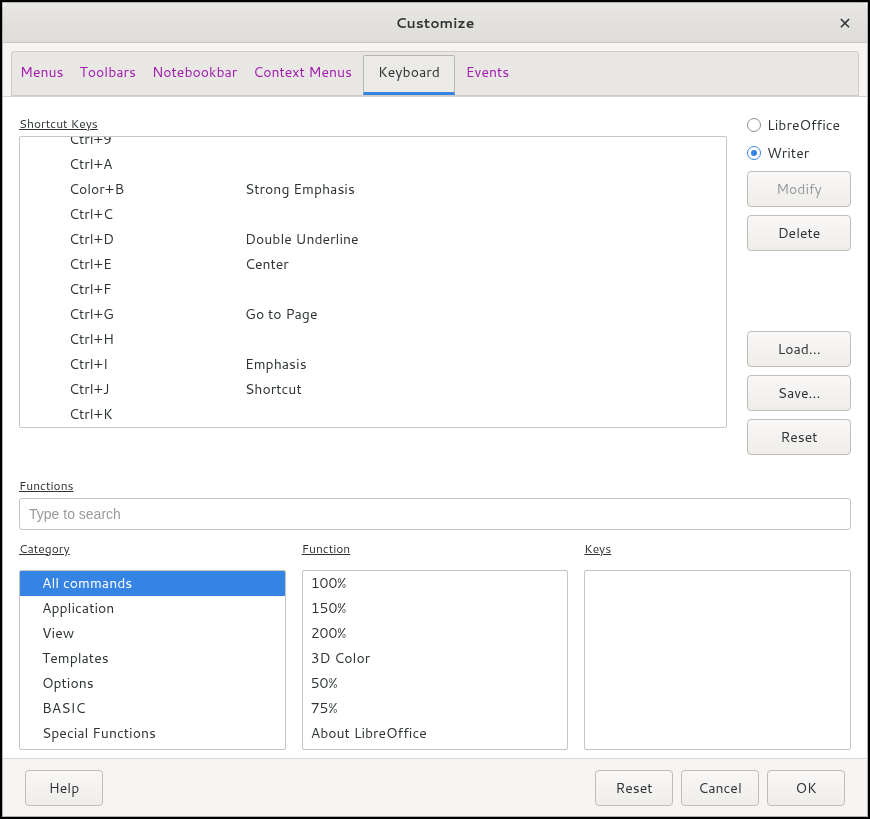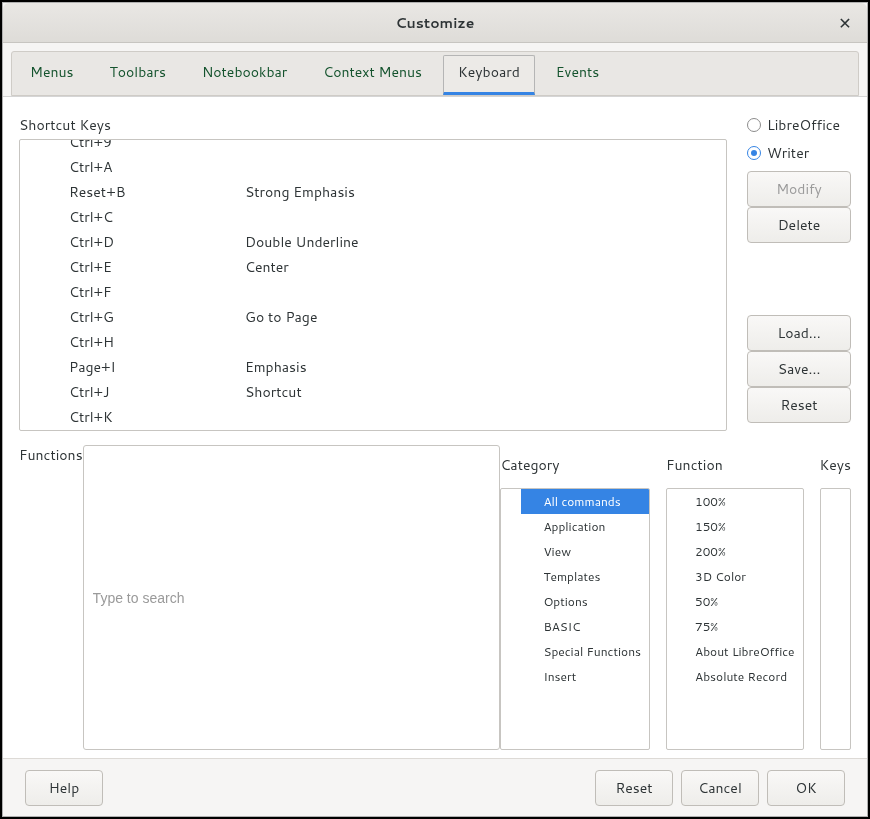--- a/index.html
+++ b/index.html
@@ -49,22 +49,22 @@
     min-height: 0;
   }
   .tabbar {
     display:flex;
     background: #e9e7e4;
     border: 1px solid #cfccc7;
     border-bottom: 1px solid #cfccc7;
     border-radius: 3px 3px 0 0;
   }
   .tab {
-    padding: 10px 18px;
-    color: #14532d;
+    padding: 10px 8px;
+    color: #a21caf;
     cursor:pointer;
     border-bottom: 3px solid transparent;
     font-size: 14px;
   }
   .tab.active {
     border: 1px solid #b5b5b5;
     border-top: 1px solid #b5b5b5;
     border-bottom: 3px solid #3584e4;
     background: #eceae7;
     color: #2e3436;
@@ -78,21 +78,21 @@
     min-height: 0;
     display:flex;
     flex-direction:column;
   }
   .upper {
     display:flex;
     align-items:stretch;
     gap: 20px;
   }
   .shortcut-block { flex:1; display:flex; flex-direction:column; }
-  .sect-label { font-size: 14px; margin-bottom: 4px; }
+  .sect-label { font-size: 12px; margin-bottom: 4px; text-decoration: underline; }
   .listbox {
     border: 1px solid #c7c5c1;
     background: #fff;
     overflow: hidden;
     border-radius: 2px;
     padding-left: 41px;
   }
   .shortcut-table {
     height: 292px;
     overflow-y: auto;
@@ -122,40 +122,40 @@
     border:1px solid #c0bdb8;
     border-radius:4px;
     padding: 7px 8px;
     font-size:14px;
     color:#2e3436;
     text-align:center;
     cursor:pointer;
     min-width: 84px;
   }
   .btn.disabled { color:#9b9b9b; cursor:default; }
-  .side .btn { margin-bottom: 0; }
+  .side .btn { margin-bottom: 8px; }
   .side .gap { flex:0 0 72px; }
-  .func-block { margin-top: 14px; display:flex; flex-direction:row; flex:1; min-height:0; }
+  .func-block { margin-top: 14px; display:flex; flex-direction:column; flex:1; min-height:0; }
   .search {
     width:100%; border:1px solid #c7c5c1; border-radius:3px;
     padding:7px 9px; font-size:14px; color:#7f1d1d; background:#fff;
   }
   .search::placeholder { color:#9a9a9a; }
   .tri {
     display:flex; gap:16px; margin-top:10px; flex:1; min-height:0;
   }
   .tri-col { flex:1; display:flex; flex-direction:column; min-height:0;}
   .tri-col .sect-label { margin-bottom:13px; }
   .cat-list, .fun-list, .key-list {
     border:1px solid #c7c5c1; background:#fff; flex:1; overflow:hidden;
     border-radius:2px;
   }
   .item {
-    padding:3px 8px 3px 16px; font-size:12px; line-height:19px; cursor:default;
-    white-space:nowrap; overflow:hidden; text-overflow:ellipsis;margin-left:20px;
+    padding:3px 8px 3px 16px; font-size:14px; line-height:19px; cursor:default;
+    white-space:nowrap; overflow:hidden; text-overflow:ellipsis;
   }
   .item.indent0 { padding-left:22px; }
   .item.selected { background:#3584e4; color:#fff; }
   .fun-list .item { padding-left:8px; }
   .footer {
     height: 58px;
     padding: 10px 22px;
     display:flex;
     align-items:center;
     background:#f6f5f4;
@@ -193,21 +193,21 @@
           <div class="listbox shortcut-table" id="shortcut-table" style="padding-top: 0px;">
               <div class="shortcut-row" style="margin-top: -10px;">
                 <div class="col1">Ctrl+9</div>
                 <div></div>
               </div>
               <div class="shortcut-row">
                 <div class="col1">Ctrl+A</div>
                 <div></div>
               </div>
               <div class="shortcut-row">
-                <div class="col1">Reset+B</div>
+                <div class="col1">Color+B</div>
                 <div>Strong Emphasis</div>
               </div>
               <div class="shortcut-row">
                 <div class="col1">Ctrl+C</div>
                 <div></div>
               </div>
               <div class="shortcut-row">
                 <div class="col1">Ctrl+D</div>
                 <div>Double Underline</div>
               </div>
@@ -221,21 +221,21 @@
               </div>
               <div class="shortcut-row">
                 <div class="col1">Ctrl+G</div>
                 <div>Go to Page</div>
               </div>
               <div class="shortcut-row">
                 <div class="col1">Ctrl+H</div>
                 <div></div>
               </div>
               <div class="shortcut-row">
-                <div class="col1">Page+I</div>
+                <div class="col1">Ctrl+I</div>
                 <div>Emphasis</div>
               </div>
               <div class="shortcut-row">
                 <div class="col1">Ctrl+J</div>
                 <div>Shortcut</div>
               </div>
               <div class="shortcut-row">
                 <div class="col1">Ctrl+K</div>
                 <div></div>
               </div>

